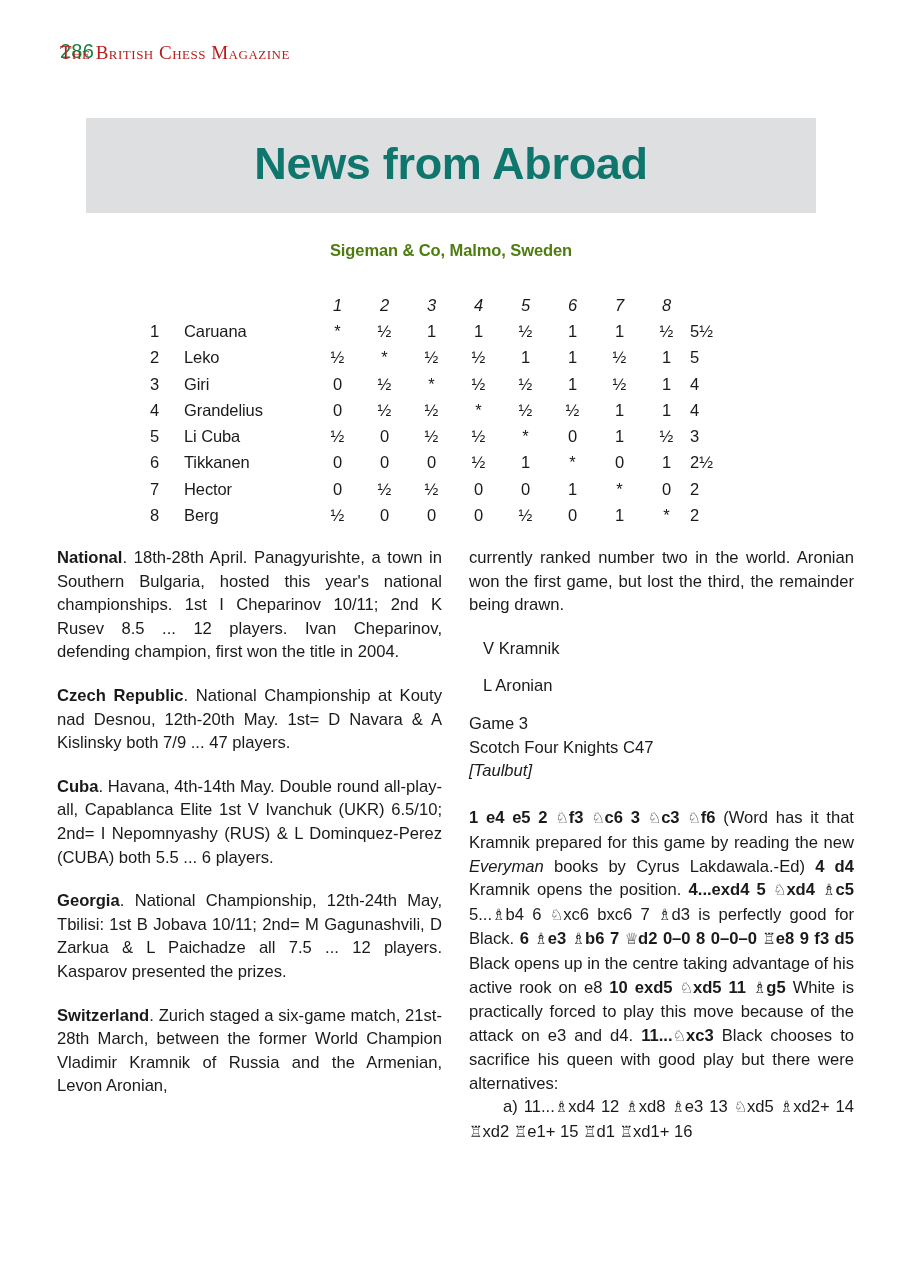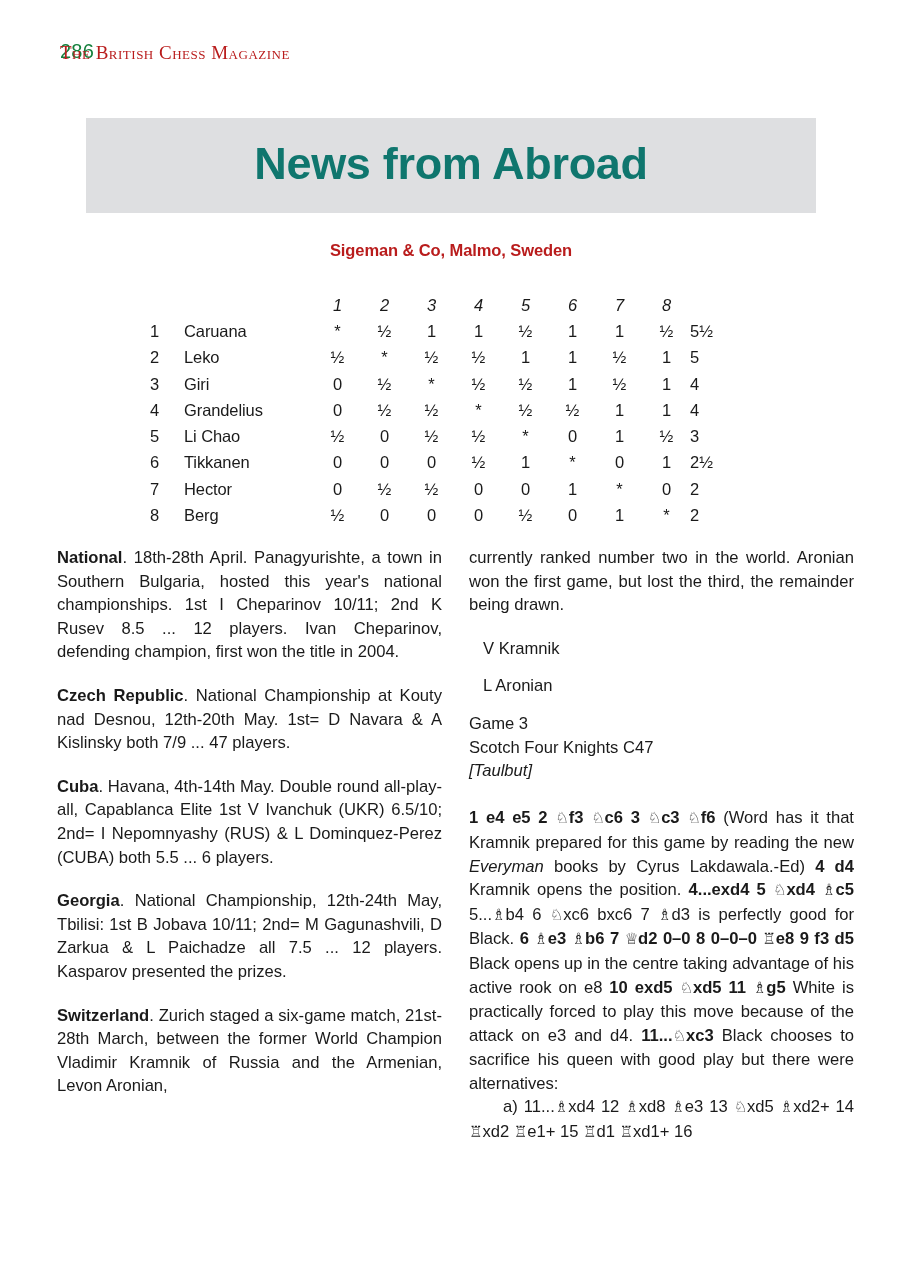--- a/index.html
+++ b/index.html
@@ -73,21 +73,21 @@
 
   
   .event-title {
     position: absolute;
     left: 0;
     right: 0;
     top: 241px;
     text-align: center;
     font-size: 16.5px;
     font-weight: 700;
-    color: #b91c1c;
+    color: #4d7c0f;
     letter-spacing: -0.1px;
   }
 
   
   .crosstable {
     position: absolute;
     left: 150px;
     top: 292px;
     border-collapse: collapse;
     font-size: 16.5px;
@@ -258,21 +258,21 @@
         <td class="ct-res">½</td>
         <td class="ct-res">*</td>
         <td class="ct-res">½</td>
         <td class="ct-res">½</td>
         <td class="ct-res">1</td>
         <td class="ct-res">1</td>
         <td class="ct-total">4</td>
       </tr>
       <tr>
         <td class="ct-rank">5</td>
-        <td class="ct-name">Li Chao</td>
+        <td class="ct-name">Li Cuba</td>
         <td class="ct-res">½</td>
         <td class="ct-res">0</td>
         <td class="ct-res">½</td>
         <td class="ct-res">½</td>
         <td class="ct-res">*</td>
         <td class="ct-res">0</td>
         <td class="ct-res">1</td>
         <td class="ct-res">½</td>
         <td class="ct-total">3</td>
       </tr>

